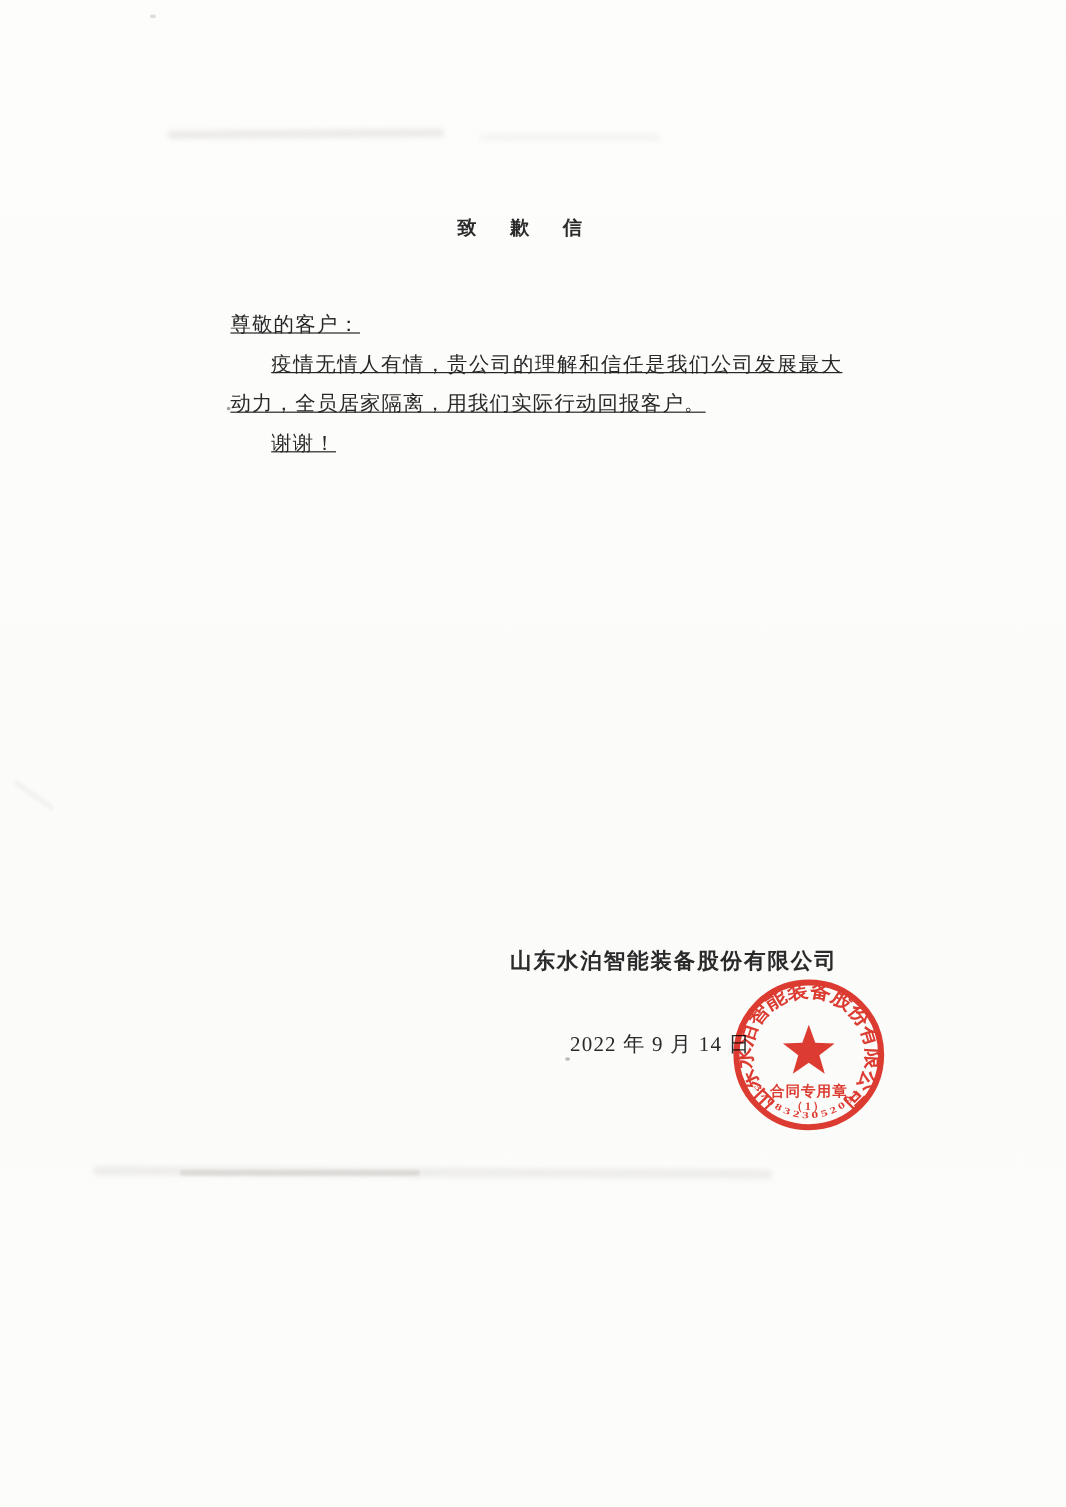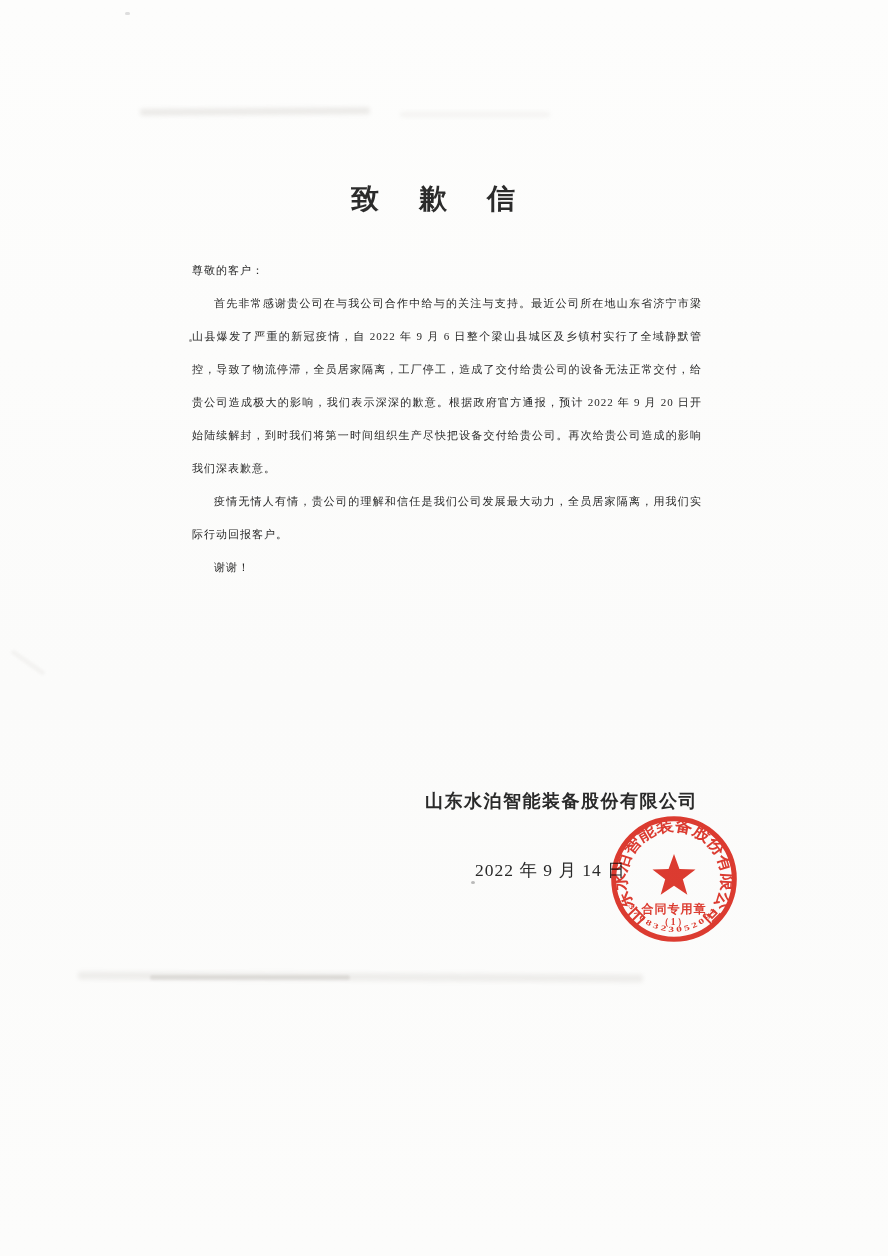--- a/index.html
+++ b/index.html
@@ -10,27 +10,28 @@
   }
   .page{
     position:relative;width:888px;height:1256px;
     background:linear-gradient(180deg,#fdfdfc 0%,#fbfbfa 55%,#fcfcfb 100%);
     color:#262626;
   }
   
   .title{
     position:absolute;top:180px;left:178px;width:516px;margin:0;
     text-align:center;
-    font-size:28px;font-weight:bold;letter-spacing:6px;
+    font-size:16px;font-weight:bold;letter-spacing:6px;
     color:#2b2b2b;white-space:pre;
   }
   .body{
     position:absolute;top:254px;left:192px;width:510px;
-    font-size:11px;line-height:33px;letter-spacing:1px;
+    font-size:17px;line-height:33px;letter-spacing:1px;
     color:#272727;
+    text-decoration:underline;
   }
   .body p{margin:0;}
   .para,.greeting,.closing{text-indent:2em;}
   .para{text-align:justify;}
   .company{
     position:absolute;top:789px;left:425px;
     font-size:18px;letter-spacing:1.5px;font-weight:600;color:#2a2a2a;
     white-space:nowrap;
   }
   .date{
@@ -71,21 +72,20 @@
   <div class="artifact smudge-bottom-2"></div>
   <div class="artifact speck-1"></div>
   <div class="artifact speck-2"></div>
   <div class="artifact speck-3"></div>
   <div class="artifact speck-4"></div>
 
   <h1 class="title">致　歉　信</h1>
 
   <div class="body">
     <p class="salutation">尊敬的客户：</p>
-    <p class="para">首先非常感谢贵公司在与我公司合作中给与的关注与支持。最近公司所在地山东省济宁市梁山县爆发了严重的新冠疫情，自 2022 年 9 月 6 日整个梁山县城区及乡镇村实行了全域静默管控，导致了物流停滞，全员居家隔离，工厂停工，造成了交付给贵公司的设备无法正常交付，给贵公司造成极大的影响，我们表示深深的歉意。根据政府官方通报，预计 2022 年 9 月 20 日开始陆续解封，到时我们将第一时间组织生产尽快把设备交付给贵公司。再次给贵公司造成的影响我们深表歉意。</p>
     <p class="para">疫情无情人有情，贵公司的理解和信任是我们公司发展最大动力，全员居家隔离，用我们实际行动回报客户。</p>
     <p class="closing">谢谢！</p>
   </div>
 
   <div class="company">山东水泊智能装备股份有限公司</div>
   <div class="date">2022 年 9 月 14 日</div>
 
   <div class="seal">
     <svg viewBox="0 0 160 160" xmlns="http://www.w3.org/2000/svg">
       <defs>

